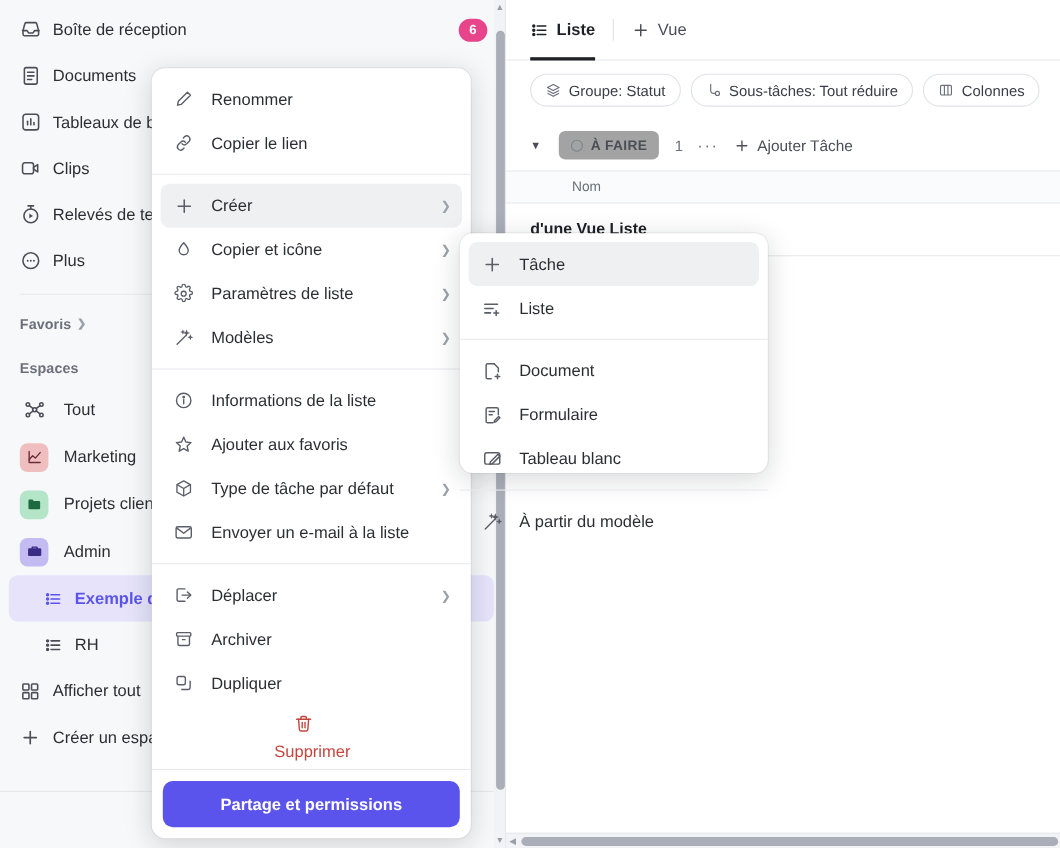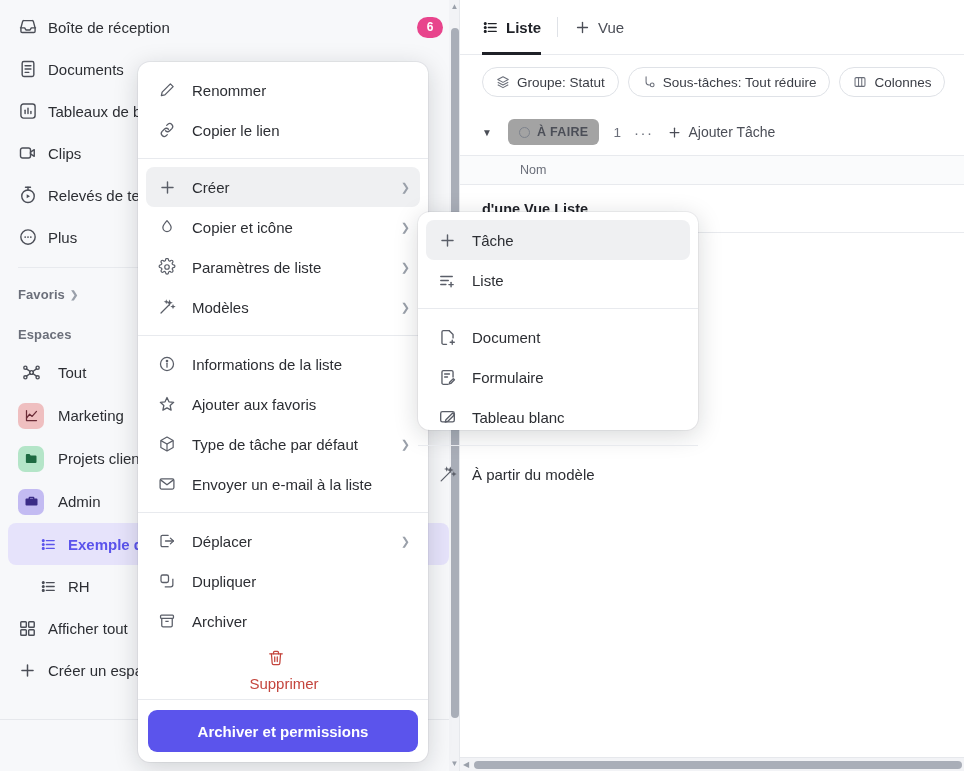--- a/index.html
+++ b/index.html
@@ -613,54 +613,54 @@
             <line x1="10" y1="12" x2="20.2" y2="12"></line>
           </svg>
       </span>
       <span class="lbl">Déplacer</span>
       <span class="arr">❯</span>
     </div>
 
     <div class="mi">
       <span class="ic">
         <svg width="18" height="18" viewBox="0 0 24 24" fill="none" stroke="currentColor" stroke-width="1.7" stroke-linejoin="round">
-            <rect x="4" y="4" width="10" height="10" rx="2.2"></rect>
-            <path d="M9 19.8h8a2.8 2.8 0 0 0 2.8-2.8V9"></path>
-          </svg>
-      </span>
-      <span class="lbl">Dupliquer</span>
-    </div>
-
-    <div class="mi">
-      <span class="ic">
-        <svg width="18" height="18" viewBox="0 0 24 24" fill="none" stroke="currentColor" stroke-width="1.7" stroke-linejoin="round">
             <rect x="3.4" y="4.2" width="17.2" height="4.2" rx="1.2"></rect>
             <path d="M5 8.6v9.3a1.8 1.8 0 0 0 1.8 1.8h10.4a1.8 1.8 0 0 0 1.8-1.8V8.6"></path>
             <line x1="9.8" y1="12.6" x2="14.2" y2="12.6"></line>
           </svg>
       </span>
       <span class="lbl">Archiver</span>
+    </div>
+
+    <div class="mi">
+      <span class="ic">
+        <svg width="18" height="18" viewBox="0 0 24 24" fill="none" stroke="currentColor" stroke-width="1.7" stroke-linejoin="round">
+            <rect x="4" y="4" width="10" height="10" rx="2.2"></rect>
+            <path d="M9 19.8h8a2.8 2.8 0 0 0 2.8-2.8V9"></path>
+          </svg>
+      </span>
+      <span class="lbl">Dupliquer</span>
     </div>
 
     <div class="mi danger">
       <span class="ic">
         <svg width="18" height="18" viewBox="0 0 24 24" fill="none" stroke="currentColor" stroke-width="1.7" stroke-linecap="round" stroke-linejoin="round">
             <polyline points="3.6,6.4 20.4,6.4"></polyline>
             <path d="M8.7 6.4V4.6A1.4 1.4 0 0 1 10.1 3.2h3.8a1.4 1.4 0 0 1 1.4 1.4v1.8"></path>
             <path d="M5.9 6.4l1 12.6A1.8 1.8 0 0 0 8.7 20.7h6.6a1.8 1.8 0 0 0 1.8-1.7l1-12.6"></path>
             <line x1="10.3" y1="10.5" x2="10.3" y2="16.8"></line>
             <line x1="13.7" y1="10.5" x2="13.7" y2="16.8"></line>
           </svg>
       </span>
       <span class="lbl">Supprimer</span>
     </div>
 
     <div class="msep" style="position:absolute;left:0;right:0;bottom:62px;margin:0;"></div>
 
-    <button id="share-btn">Archiver et permissions</button>
+    <button id="share-btn">Partage et permissions</button>
   </div>
 
   <div id="submenu">
 
     <div class="smi hl">
       <span class="ic">
         <svg width="19" height="19" viewBox="0 0 24 24" fill="none" stroke="currentColor" stroke-width="1.8" stroke-linecap="round">
             <line x1="12" y1="5" x2="12" y2="19"></line>
             <line x1="5" y1="12" x2="19" y2="12"></line>
           </svg>

